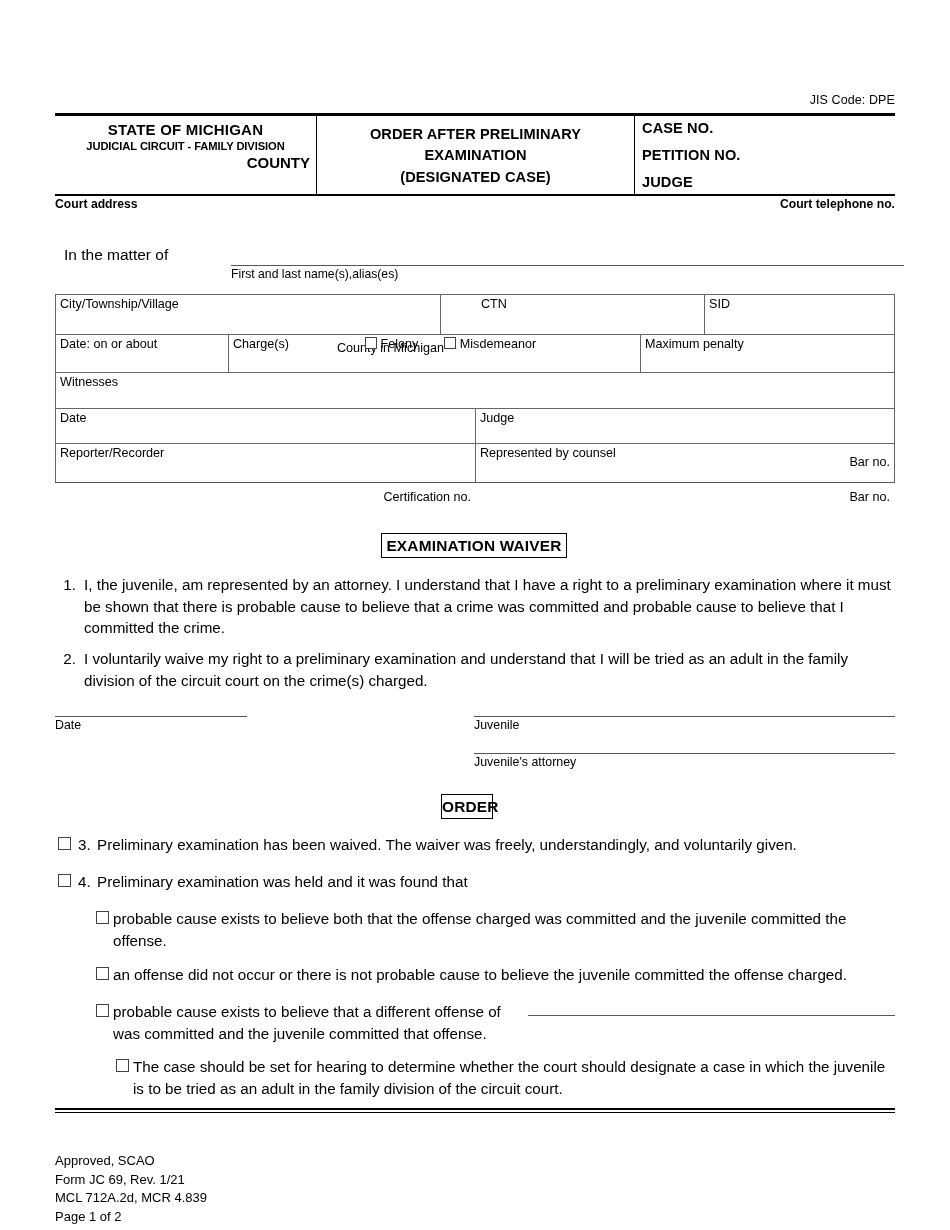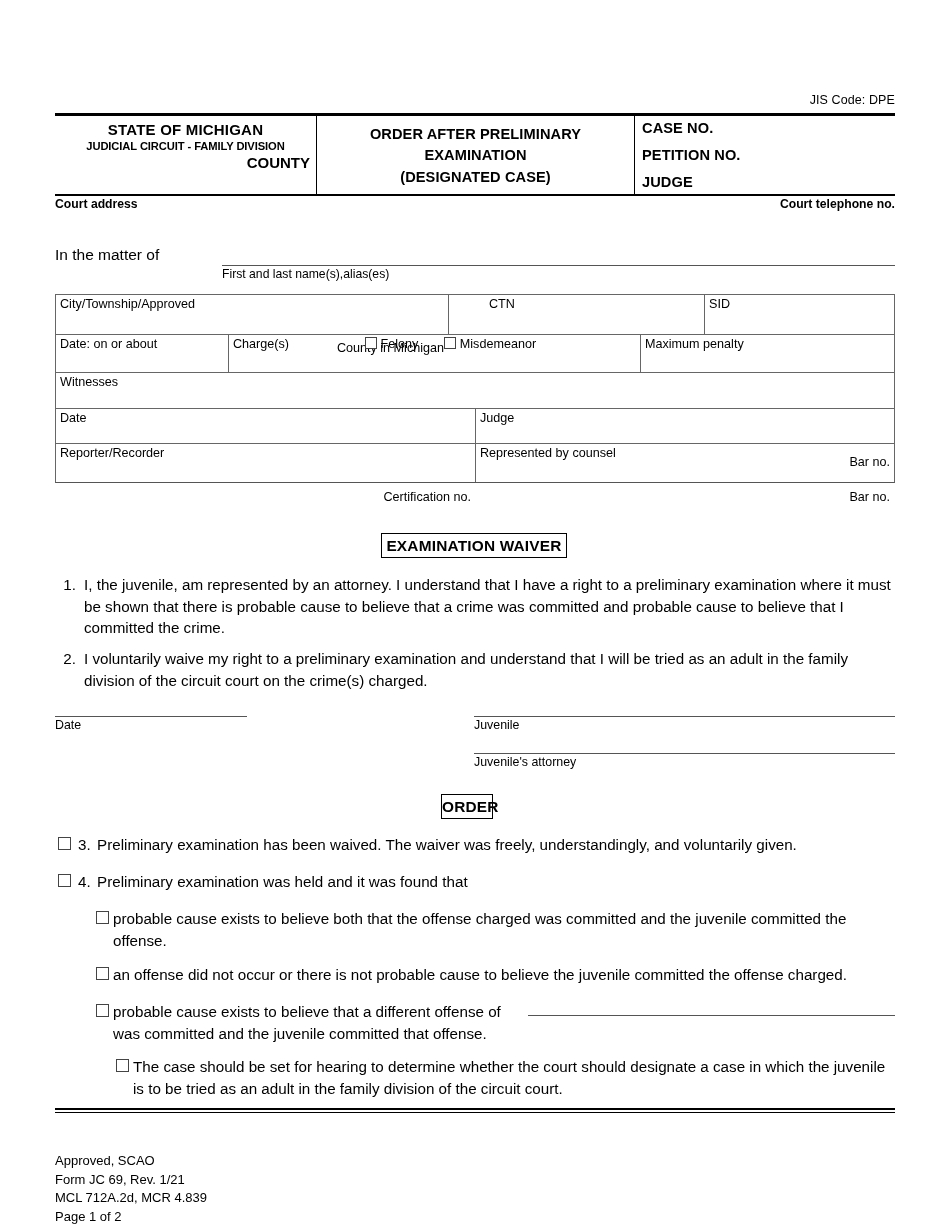--- a/index.html
+++ b/index.html
@@ -115,21 +115,21 @@
     width: 840px;
     font-size: 12.2px;
     font-weight: bold;
   }
   .addr-row .left { position: absolute; left: 0; top: 0; text-align: center; }
   .addr-row .right { position: absolute; right: 0; top: 0; }
 
   
   .matter {
     position: absolute;
-    left: 55px;
+    left: 64px;
     top: 246px;
     width: 840px;
     height: 42px;
   }
   .matter-label {
     position: absolute;
     left: 0;
     top: 0;
     font-size: 15.5px;
     white-space: nowrap;
@@ -380,24 +380,24 @@
   <div class="matter">
     <span class="matter-label">In the matter of</span>
     <div class="matter-line"></div>
     <span class="matter-sub">First and last name(s),alias(es)</span>
   </div>
 
   <div class="infogrid">
 
     <div class="ig-row row1">
       <div class="ig-cell" style="left:0; width:392px;">
-        <span>City/Township/Approved</span>
+        <span>City/Township/Village</span>
         <span class="ra">County in Michigan</span>
       </div>
-      <div class="ig-cell bordered" style="left:392px; width:256px;padding-left:40px;">
+      <div class="ig-cell bordered" style="left:384px; width:256px;padding-left:40px;">
         <span>CTN</span>
       </div>
       <div class="ig-cell bordered" style="left:648px; right:0;">
         <span>SID</span>
       </div>
     </div>
 
     <div class="ig-row row2">
       <div class="ig-cell" style="left:0; width:172px;">
         <span>Date: on or about</span>

